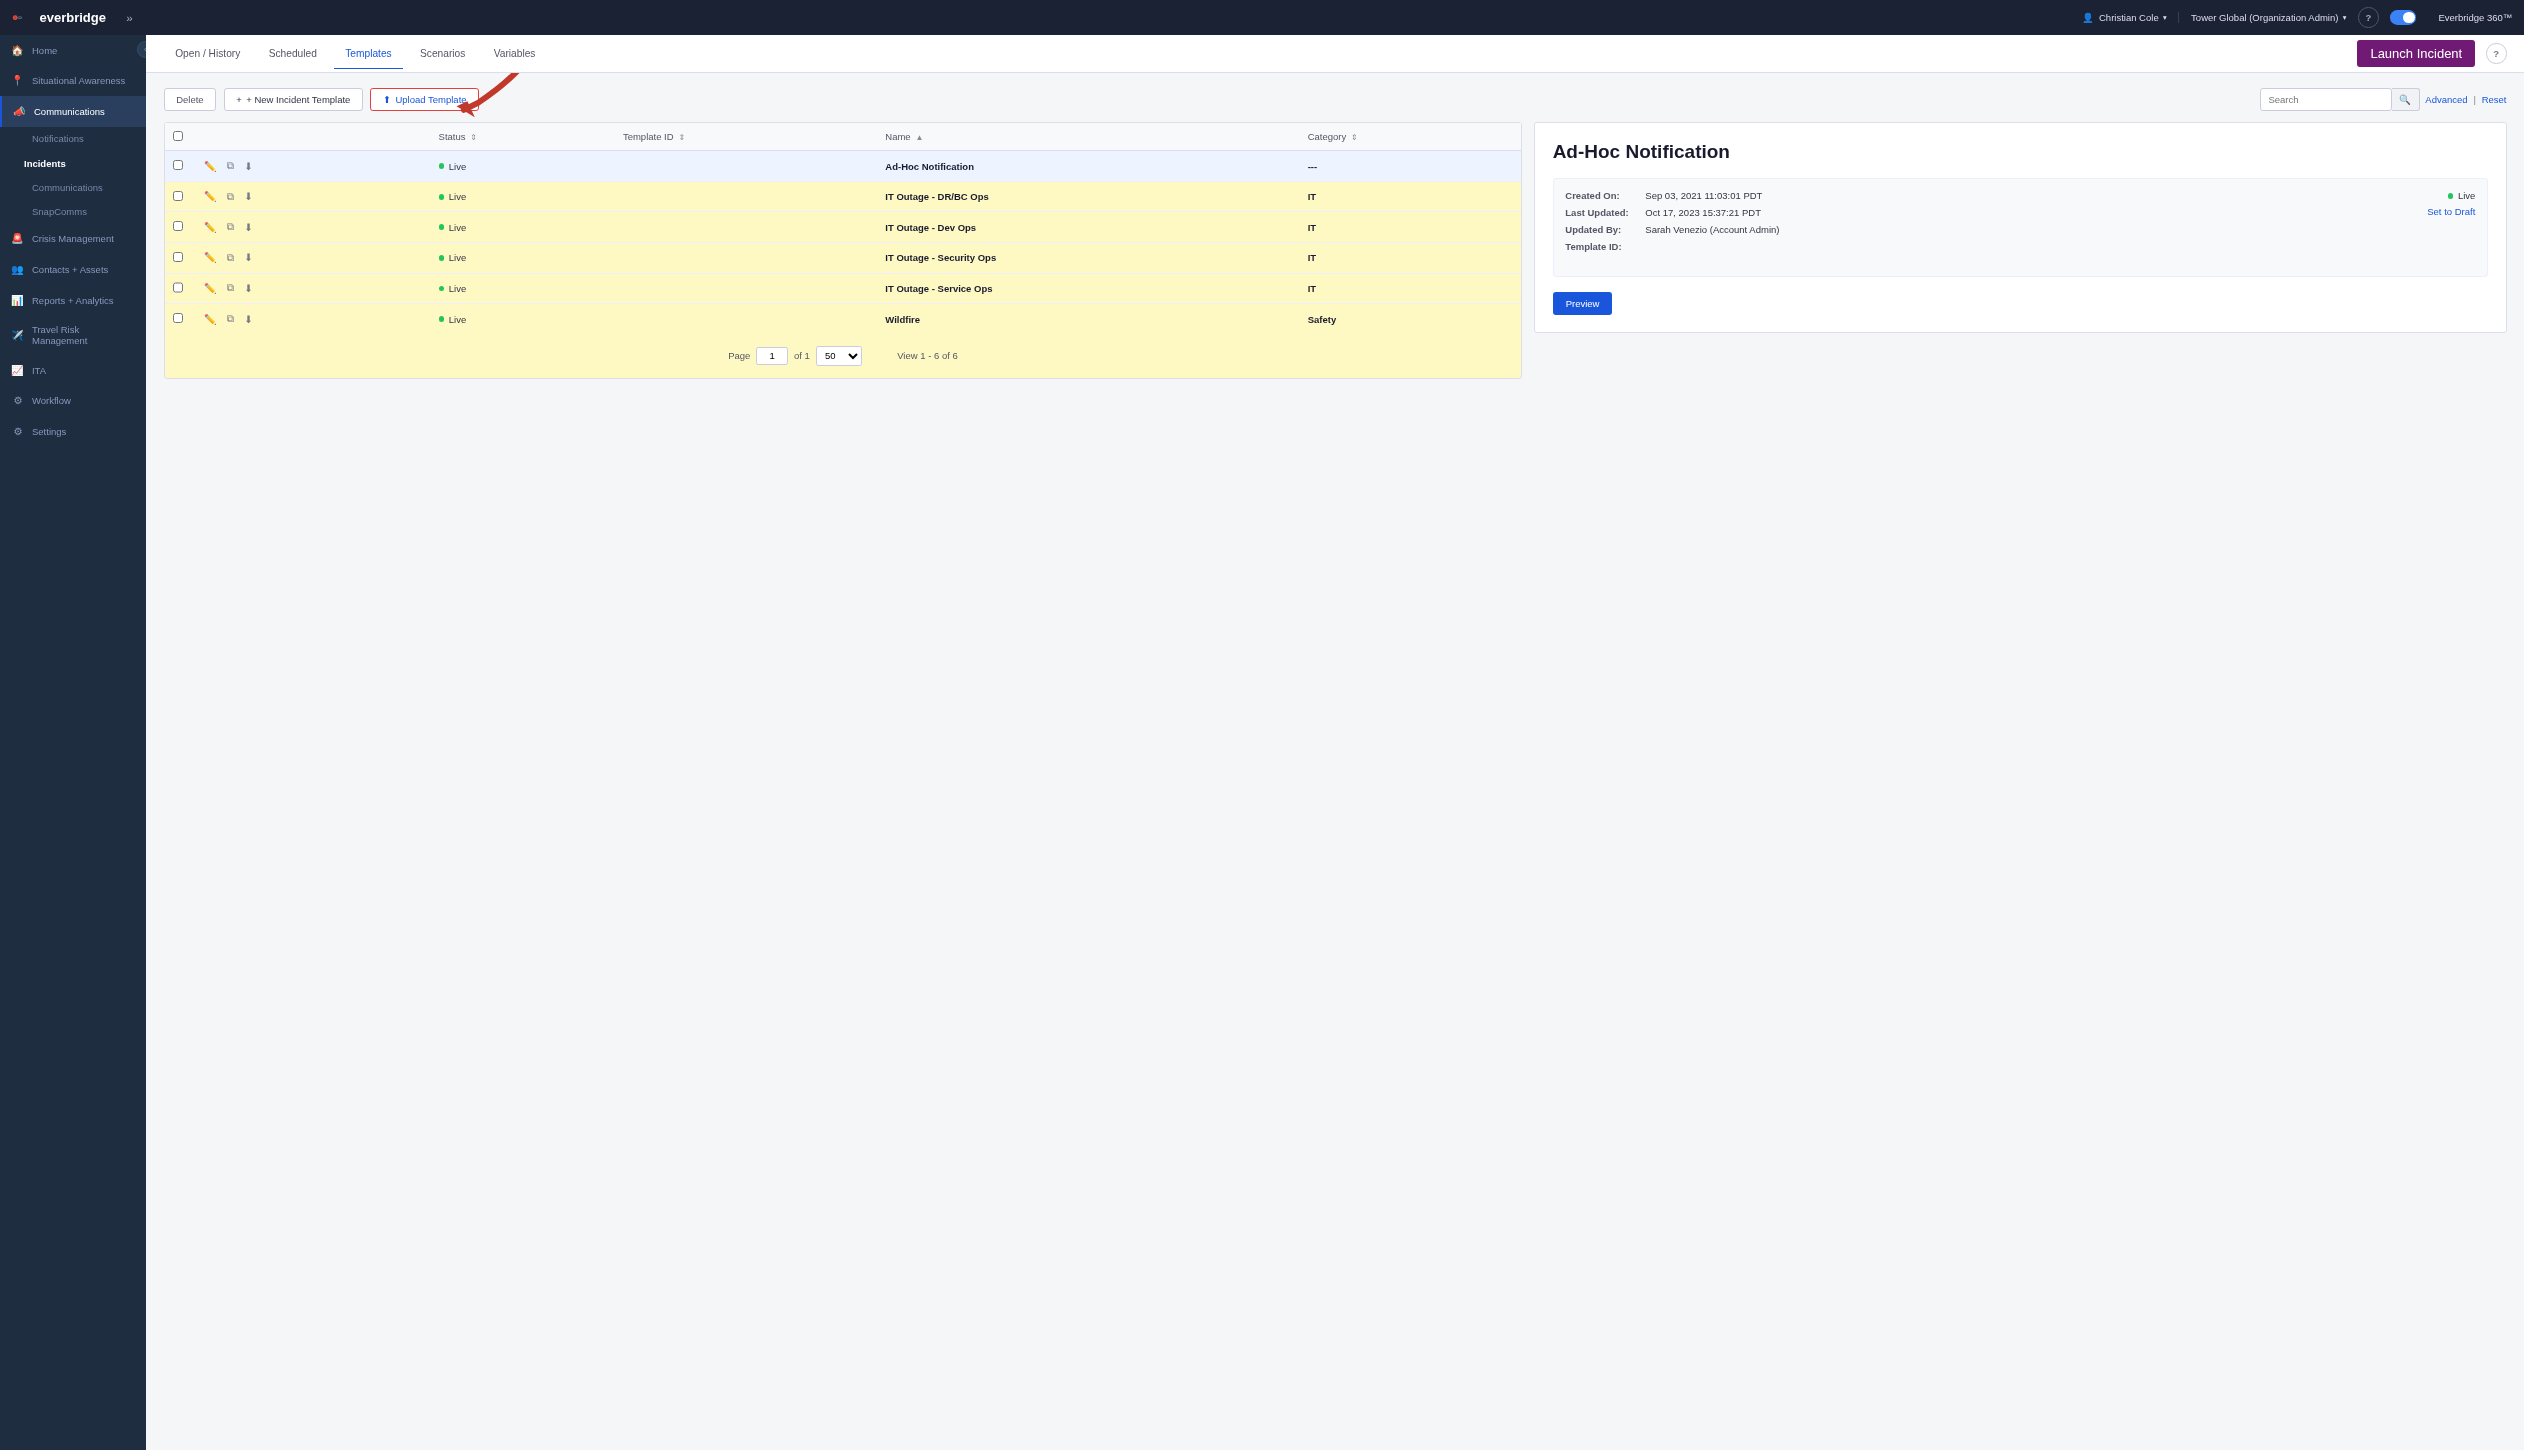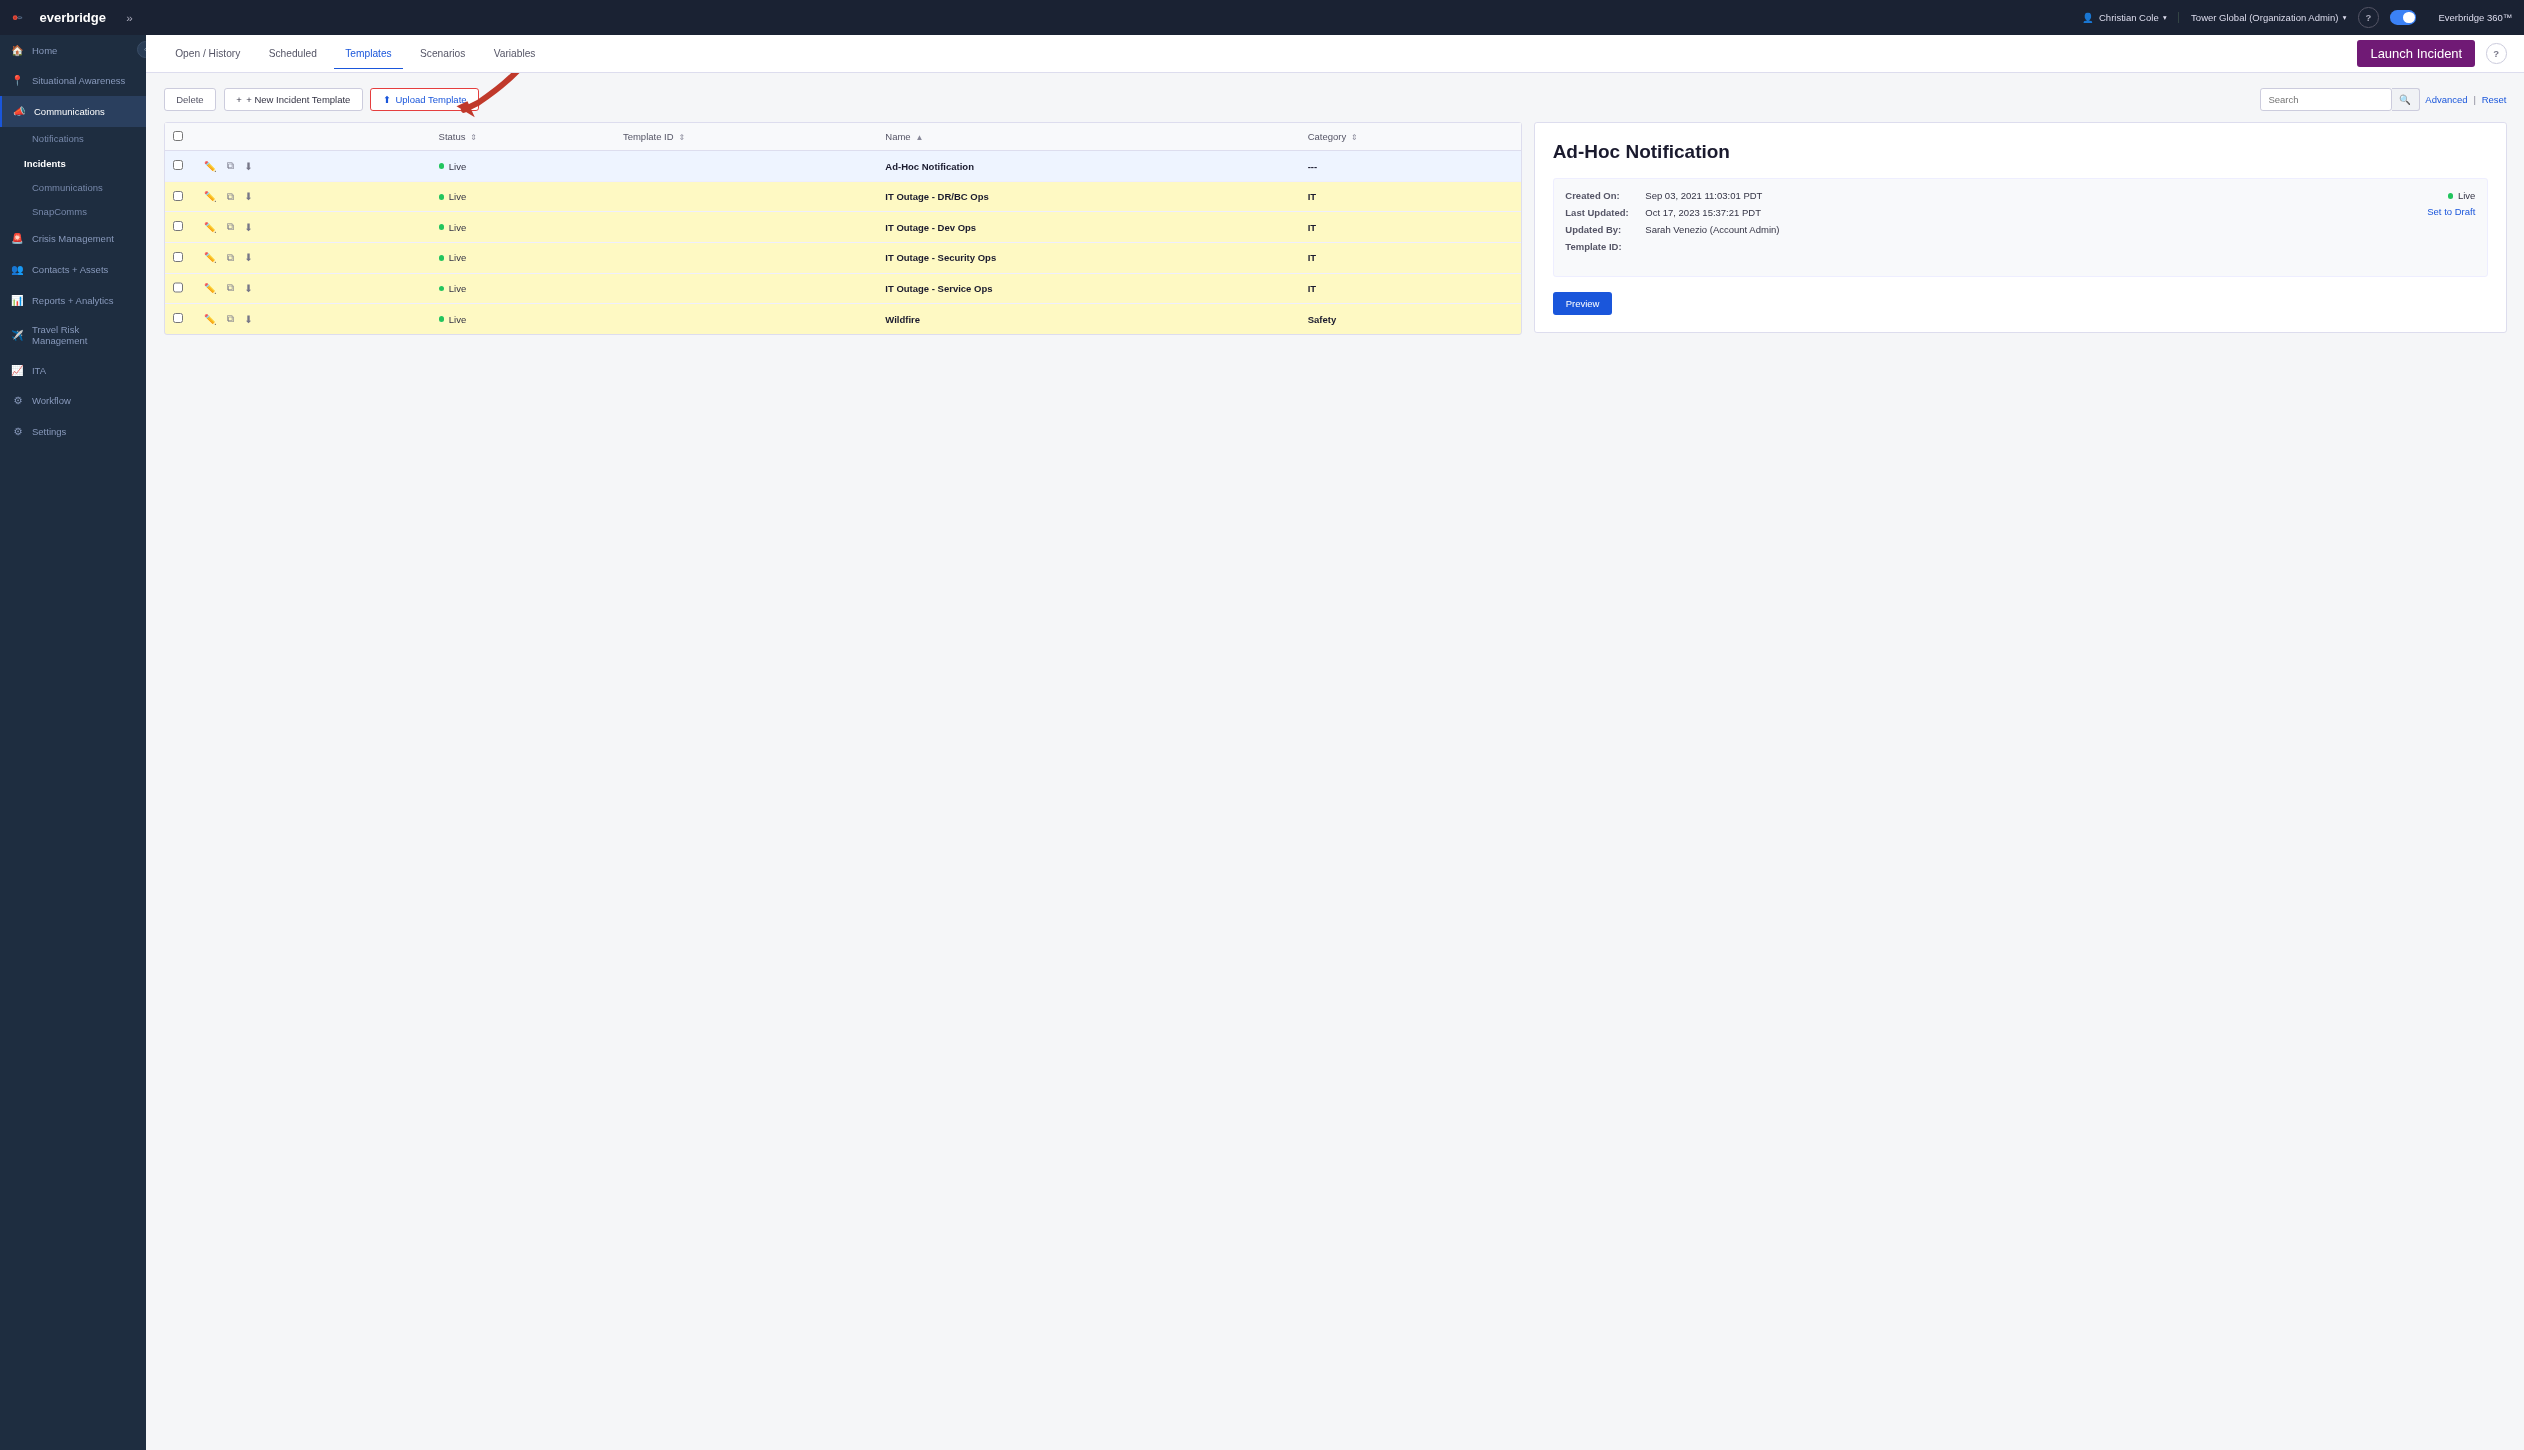--- a/index.html
+++ b/index.html
@@ -797,20 +797,31 @@
         <span>Live</span>
       </div>
     </td>
     <td></td>
     <td class="name-bold">Wildfire</td>
     <td class="category-bold">Safety</td>
   </tr>
               </tbody>
           </table>
 
+          <div class="pagination-bar">
+            <span>Page</span>
+            <input class="page-input" type="text" value="1" style="">
+            <span>of 1</span>
+            <select class="page-select">
+              <option>50</option>
+              <option>25</option>
+              <option>100</option>
+            </select>
+            <span class="page-count">View 1 - 6 of 6</span>
+          </div>
         </div>
 
         <div class="detail-panel">
           <div class="detail-title">Ad-Hoc Notification</div>
 
           <div class="detail-meta">
             <div style="display:flex; gap:11.7px;">
               <div style="flex:1;">
                 <div class="meta-row">
                   <span class="meta-label">Created On:</span>

